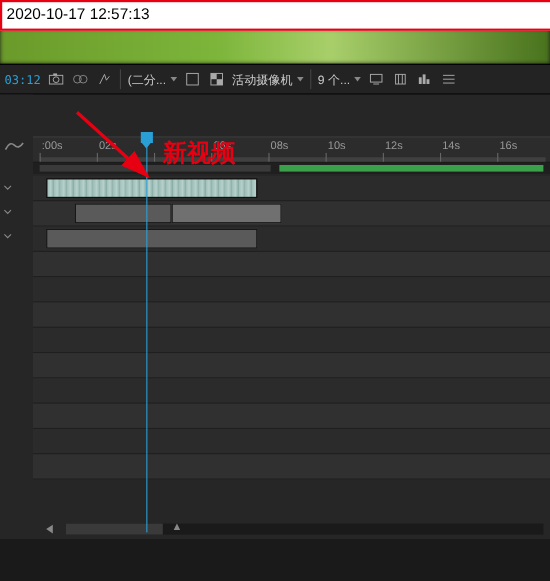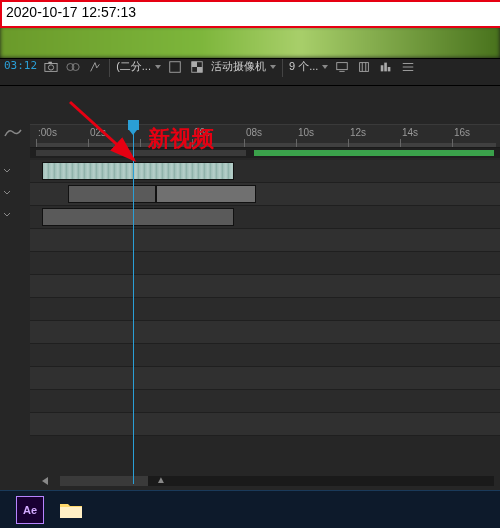--- a/index.html
+++ b/index.html
@@ -3,21 +3,21 @@
 <meta charset="utf-8">
 <style>
   html,body{margin:0;padding:0;width:500px;height:528px;background:#1a1a1a;font-family:"Microsoft YaHei",Arial,sans-serif;font-size:11px;color:#bbb;overflow:hidden;}
   .stage{position:relative;width:500px;height:528px;}
   
   .ts-box{position:absolute;left:0;top:0;width:498px;height:24px;border:2px solid #e60012;background:#fff;z-index:50;}
   .ts-box span{position:absolute;left:4px;top:2px;color:#000;font-family:Arial;font-size:14px;font-weight:normal;}
   
   .preview{position:absolute;left:0;top:26px;width:500px;height:32px;background:linear-gradient(90deg,#6a9a2a,#7db63b 40%,#a8cf6a 60%,#48721c);filter:blur(2px);}
   
-  .toolbar{position:absolute;left:0;top:58px;width:500px;height:28px;background:#232323;border-top:1px solid #000;border-bottom:1px solid #000;display:flex;align-items:flex-start;gap:6px;padding:0 4px;box-sizing:border-box;}
+  .toolbar{position:absolute;left:0;top:58px;width:500px;height:28px;background:#232323;border-top:1px solid #000;border-bottom:1px solid #000;display:flex;align-items:center;gap:6px;padding:0 4px;box-sizing:border-box;}
   .tb-time{color:#2a9fd6;font-family:monospace;font-size:11px;}
   .tb-ico{width:16px;height:16px;display:flex;align-items:center;justify-content:center;color:#aaa;}
   .tb-ico svg{width:14px;height:14px;}
   .tb-sep{width:1px;height:18px;background:#444;}
   .dd{display:flex;align-items:center;gap:4px;color:#ccc;cursor:default;}
   .dd .chev{width:0;height:0;border-left:3px solid transparent;border-right:3px solid transparent;border-top:4px solid #888;}
   
   .timeline{position:absolute;left:0;top:86px;width:500px;height:404px;background:#262626;text-align:center;}
   .tl-left{position:absolute;left:0;top:0;width:30px;height:100%;background:#262626;}
   .tl-main{position:absolute;left:30px;top:0;right:0;height:100%;}
@@ -237,25 +237,14 @@
   <svg class="anno-arrow" style="left:60px;top:96px;width:90px;height:76px">
     <defs>
         <marker id="ah" markerWidth="10" markerHeight="10" refX="8" refY="3" orient="auto">
           <path d="M0,0 L9,3 L0,6 Z" fill="#e60012"></path>
         </marker>
       </defs>
     <line x1="10" y1="6" x2="74" y2="64" stroke="#e60012" stroke-width="3" marker-end="url(#ah)"></line>
   </svg>
   <div class="anno-text" style="left:148px;top:124px">新视频</div>
 
-  <div class="taskbar">
-    <div class="app-ae">
-        <span>Ae</span>
-      </div>
-    <div class="app-folder">
-      <svg width="24" height="20" viewBox="0 0 24 20">
-          <path d="M1 4h8l2 2h12v12H1z" fill="#ffd86b"></path>
-          <rect x="1" y="7" width="22" height="11" fill="#fff" opacity="0.6"></rect>
-        </svg>
-    </div>
-  </div>
 
 </div>
 
 </body></html>

